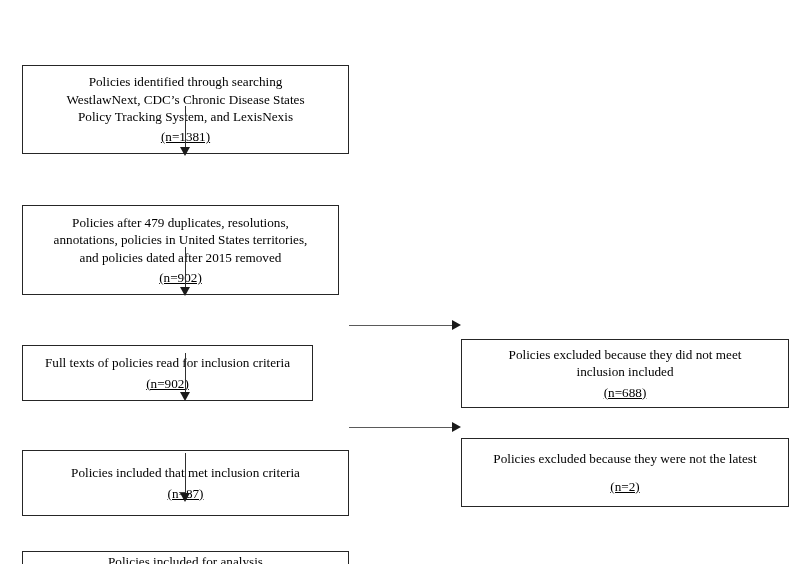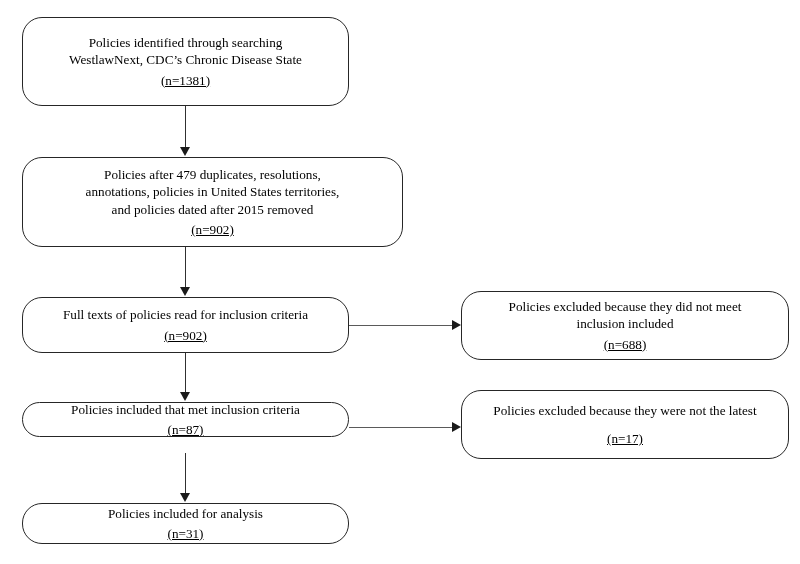--- a/index.html
+++ b/index.html
@@ -12,47 +12,48 @@
     width: 800px;
     height: 564px;
     background: #ffffff;
     font-family: "Liberation Serif", "DejaVu Serif", serif;
     overflow: hidden;
   }
   .node {
     position: absolute;
     box-sizing: border-box;
     border: 1.6px solid #262626;
-    border-radius: 20px;
+    border-radius: 0;
     background: #ffffff;
     display: flex;
     flex-direction: column;
     align-items: center;
     justify-content: center;
     text-align: center;
     color: #000000;
     font-size: 13.2px;
     line-height: 1.32;
     padding: 4px 10px;
+    margin-top: 48px;
   }
   .node .line {
     display: block;
     white-space: nowrap;
   }
   .node .count {
     display: block;
     white-space: nowrap;
     margin-top: 3px;
     text-decoration: underline;
   }
   
   #box-identified { left: 22px;  top: 17px;  width: 327px; height: 89px; }
-  #box-afterdup   { left: 22px;  top: 157px; width: 381px; height: 90px; }
-  #box-fulltext   { left: 22px;  top: 297px; width: 327px; height: 56px; }
-  #box-included   { left: 22px;  top: 402px; width: 327px; height: 35px; }
+  #box-afterdup   { left: 22px;  top: 157px; width: 317px; height: 90px; }
+  #box-fulltext   { left: 22px;  top: 297px; width: 291px; height: 56px; }
+  #box-included   { left: 22px;  top: 402px; width: 327px; height: 66px; }
   #box-analysis   { left: 22px;  top: 503px; width: 327px; height: 41px; }
   
   #box-excl-criteria { left: 461px; top: 291px; width: 328px; height: 69px; }
   #box-excl-version  { left: 461px; top: 390px; width: 328px; height: 69px; gap: 8px; }
 
   
   .v-stem {
     position: absolute;
     width: 0;
     border-left: 1.7px solid #303030;
@@ -99,21 +100,22 @@
   #arrow-h2-stem { left: 349px; top: 427px; width: 104px; }
   #arrow-h2-head { left: 452px; top: 421.5px; }
 </style>
 </head>
 <body>
 
 <div id="canvas">
 
   <div class="node" id="box-identified">
     <span class="line">Policies identified through searching</span>
-    <span class="line">WestlawNext, CDC’s Chronic Disease State</span>
+    <span class="line">WestlawNext, CDC’s Chronic Disease States</span>
+    <span class="line">Policy Tracking System, and LexisNexis</span>
     <span class="count">(n=1381)</span>
   </div>
 
   <div class="v-stem" id="arrow-v1-stem"></div>
   <div class="v-head" id="arrow-v1-head"></div>
 
   <div class="node" id="box-afterdup">
     <span class="line">Policies after 479 duplicates, resolutions,</span>
     <span class="line">annotations, policies in United States territories,</span>
     <span class="line">and policies dated after 2015 removed</span>
@@ -143,21 +145,21 @@
   <div class="node" id="box-included">
     <span class="line">Policies included that met inclusion criteria</span>
     <span class="count">(n=87)</span>
   </div>
 
   <div class="h-stem" id="arrow-h2-stem"></div>
   <div class="h-head" id="arrow-h2-head"></div>
 
   <div class="node" id="box-excl-version">
     <span class="line">Policies excluded because they were not the latest</span>
-    <span class="count">(n=17)</span>
+    <span class="count">(n=2)</span>
   </div>
 
   <div class="v-stem" id="arrow-v4-stem"></div>
   <div class="v-head" id="arrow-v4-head"></div>
 
   <div class="node" id="box-analysis">
     <span class="line">Policies included for analysis</span>
     <span class="count">(n=31)</span>
   </div>
 

